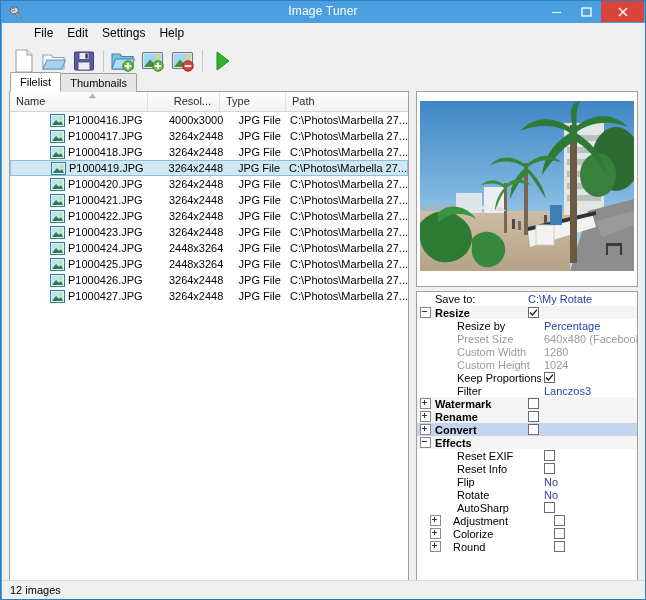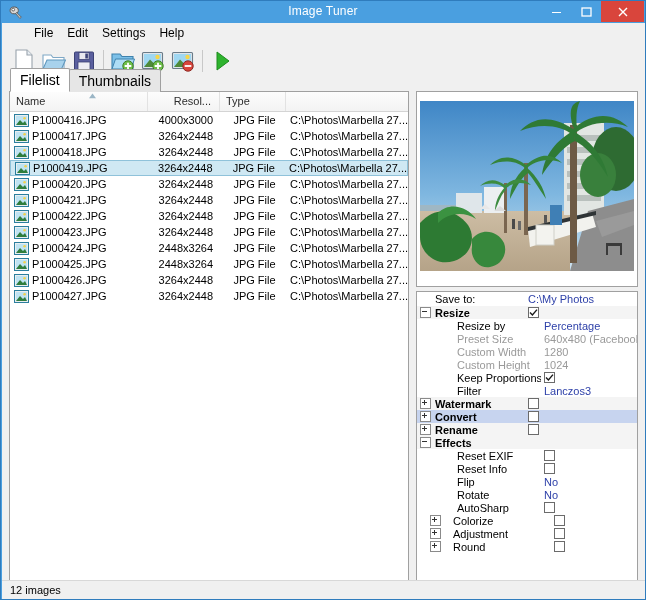--- a/index.html
+++ b/index.html
@@ -116,21 +116,21 @@
   
   #tabs {
     position: absolute;
     left: 8px; top: 50px;
     height: 19px;
     display: flex;
     align-items: flex-end;
     z-index: 5;
   }
   .tab {
-    font-size: 14px;
+    font-size: 11px;
     color: #000;
     padding: 3px 9px 3px 9px;
     border: 1px solid #a0a0a0;
     border-bottom: none;
     background: #e6e6e6;
     cursor: default;
     margin-right: -1px;
     border-radius: 2px 2px 0 0;
   }
   .tab.active {
@@ -201,20 +201,21 @@
     outline: 1px solid #8fc2da;
     outline-offset: -1px;
   }
   .c-name {
     width: 138px;
     display: flex;
     align-items: center;
     padding-left: 4px;
     box-sizing: border-box;
     white-space: nowrap;
+    margin-left: 36px;
   }
   .c-res  { width: 72px;  text-align: right; padding-right: 10px; box-sizing: border-box; margin-left: 12px; }
   .c-type { width: 66px;  text-align: center; box-sizing: border-box; }
   .c-path { width: 122px; padding-left: 4px; box-sizing: border-box; white-space: nowrap; }
   .file-icon { width: 15px; height: 13px; margin-right: 3px; flex: none; }
 
   
   #preview-panel {
     position: absolute;
     left: 414px; top: 68px;
@@ -442,20 +443,21 @@
     <div id="filelist-panel">
       <div id="list-header">
         <div class="col-head col-name">
           <span>Name</span>
           <svg id="sort-arrow" viewBox="0 0 9 6">
             <path d="M4.5 0.6 L8 5.2 H1 Z" fill="#9bb6c6"></path>
           </svg>
         </div>
         <div class="col-head col-res">Resol...</div>
         <div class="col-head col-type">Type</div>
+        <div class="col-head col-path">Path</div>
       </div>
       <div id="list-body">
           <div class="lrow">
             <div class="c-name">
               <svg class="file-icon" viewBox="0 0 15 13">
                 <rect x="0.5" y="0.5" width="14" height="12" fill="#e9eef1" stroke="#2c7f9e"></rect>
                 <rect x="2" y="2" width="11" height="9" fill="#bfe3f2"></rect>
                 <path d="M2 11 L6 6 L9 9 L11 7 L13 11 Z" fill="#2f7d3c"></path>
                 <circle cx="10.6" cy="4.2" r="1.3" fill="#f2d14b"></circle>
               </svg>
@@ -709,21 +711,21 @@
           <rect x="186" y="145" width="2" height="9" fill="#3a3a3a"></rect>
           <rect x="200" y="145" width="2" height="9" fill="#3a3a3a"></rect>
         </svg>
       </div>
     </div>
 
     <div id="settings-panel">
       <div class="srow" style="height:14px;">
         <div class="s-expander"></div>
         <div class="s-label">Save to:</div>
-        <div class="s-value">C:\My Photos</div>
+        <div class="s-value">C:\My Rotate</div>
       </div>
       <div id="settings-rows">
           <div class="srow group">
             <div class="s-expander">
               <div class="sq-exp"></div>
             </div>
             <div class="s-label bold">Resize</div>
             <div class="cbox">
               <svg width="9" height="9" viewBox="0 0 9 9">
                 <path d="M1 4.6 L3.4 7 L8 1.6" stroke="#1a1a1a" stroke-width="1.4" fill="none"></path>
@@ -764,36 +766,36 @@
             <div class="s-label indent">Filter</div>
             <div class="s-value">Lanczos3</div>
           </div>
           <div class="srow group">
             <div class="s-expander">
               <div class="sq-exp plus"></div>
             </div>
             <div class="s-label bold">Watermark</div>
             <div class="cbox"></div>
           </div>
+          <div class="srow group">
+            <div class="s-expander">
+              <div class="sq-exp plus"></div>
+            </div>
+            <div class="s-label bold">Rename</div>
+            <div class="cbox"></div>
+          </div>
           <div class="srow group-sel">
             <div class="s-expander">
               <div class="sq-exp plus"></div>
             </div>
             <div class="s-label bold">Convert</div>
             <div class="cbox"></div>
           </div>
           <div class="srow group">
             <div class="s-expander">
-              <div class="sq-exp plus"></div>
-            </div>
-            <div class="s-label bold">Rename</div>
-            <div class="cbox"></div>
-          </div>
-          <div class="srow group">
-            <div class="s-expander">
               <div class="sq-exp"></div>
             </div>
             <div class="s-label bold">Effects</div>
           </div>
           <div class="srow">
             <div class="s-expander"></div>
             <div class="s-label indent">Reset EXIF</div>
             <div class="cbox"></div>
           </div>
           <div class="srow">
@@ -814,29 +816,29 @@
           <div class="srow">
             <div class="s-expander"></div>
             <div class="s-label indent">AutoSharp</div>
             <div class="cbox"></div>
           </div>
           <div class="srow">
             <div style="width: 10px; flex: 0 0 auto;"></div>
             <div class="s-expander">
               <div class="sq-exp plus"></div>
             </div>
-            <div class="s-label indent2">Colorize</div>
+            <div class="s-label indent2">Adjustment</div>
             <div class="cbox"></div>
           </div>
           <div class="srow">
             <div style="width: 10px; flex: 0 0 auto;"></div>
             <div class="s-expander">
               <div class="sq-exp plus"></div>
             </div>
-            <div class="s-label indent2">Adjustment</div>
+            <div class="s-label indent2">Colorize</div>
             <div class="cbox"></div>
           </div>
           <div class="srow">
             <div style="width: 10px; flex: 0 0 auto;"></div>
             <div class="s-expander">
               <div class="sq-exp plus"></div>
             </div>
             <div class="s-label indent2">Round</div>
             <div class="cbox"></div>
           </div>

